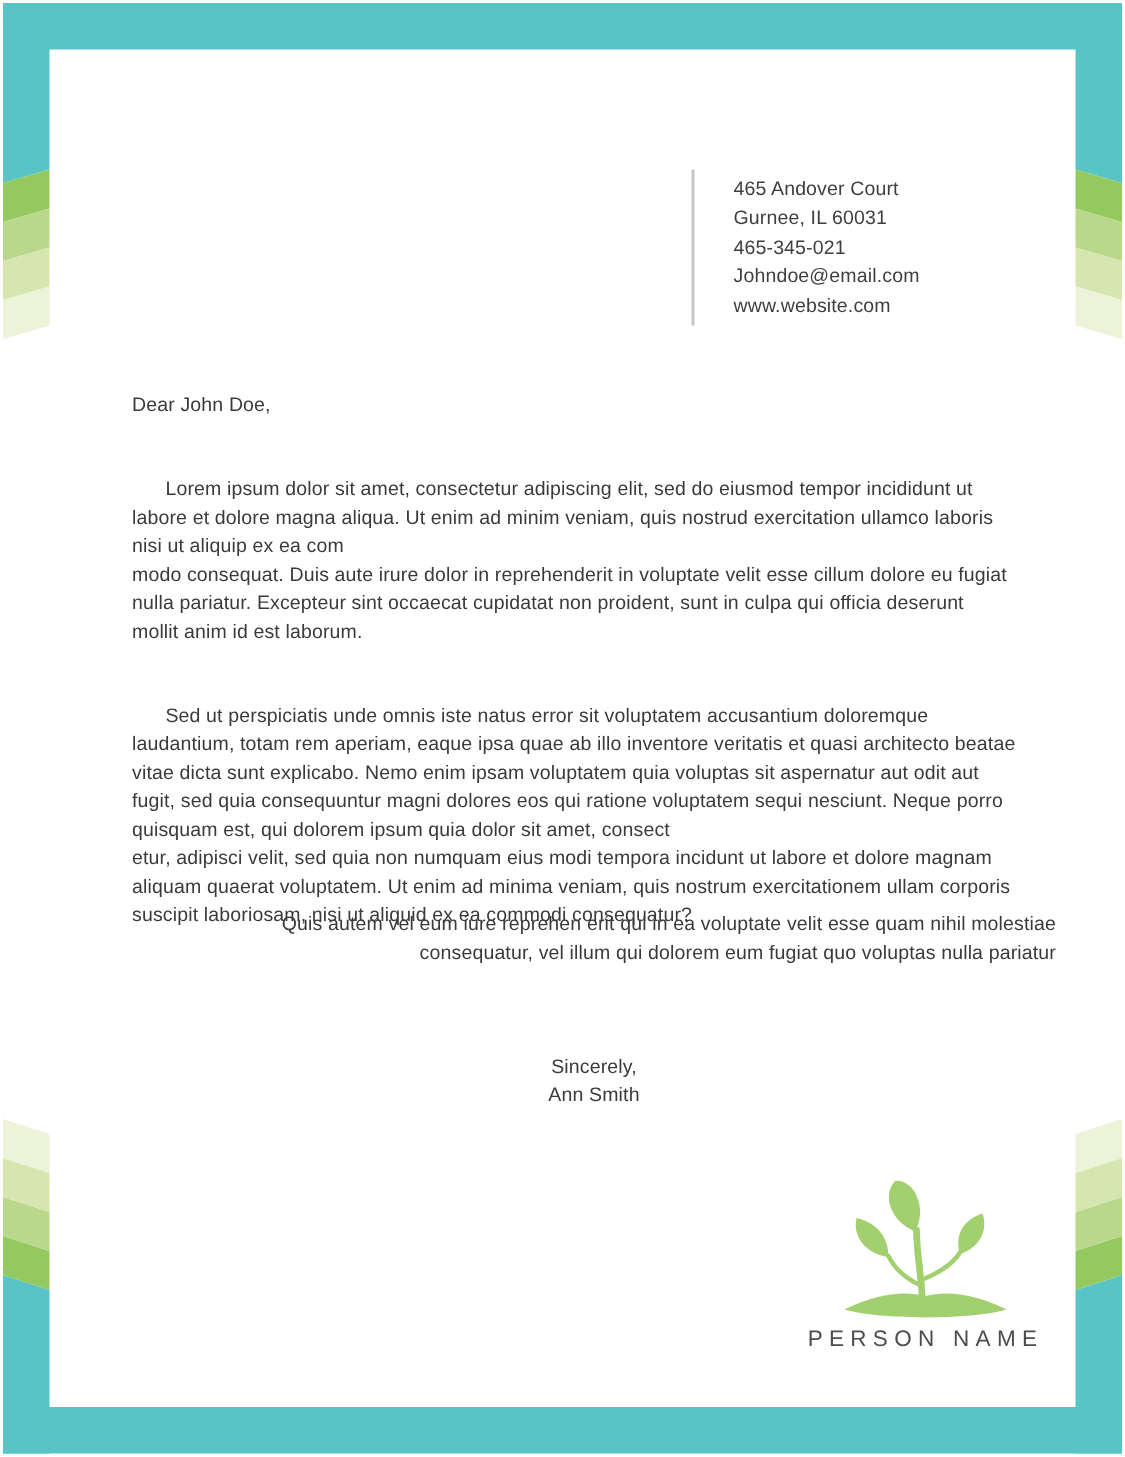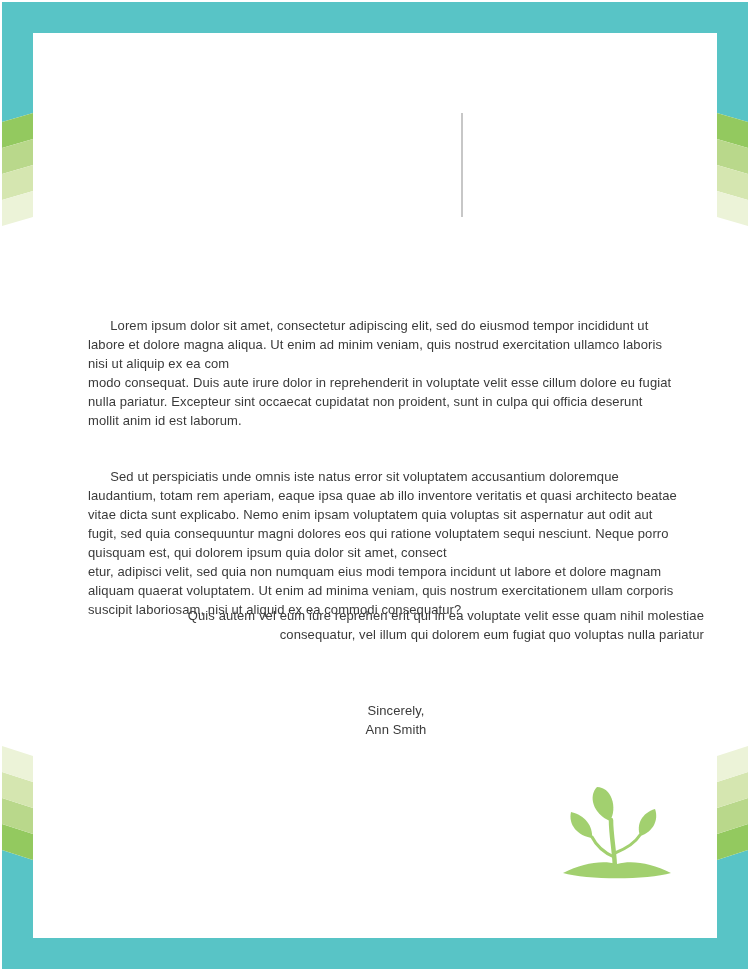--- a/index.html
+++ b/index.html
@@ -126,21 +126,29 @@
     <g>
       <polygon class="c-teal" points="717,969 748,969 748,850 717,860"></polygon>
       <polygon class="c-g1" points="717,860 748,850 748,824 717,834"></polygon>
       <polygon class="c-g2" points="717,834 748,824 748,798 717,808"></polygon>
       <polygon class="c-g3" points="717,808 748,798 748,772 717,782"></polygon>
       <polygon class="c-g4" points="717,782 748,772 748,746 717,756"></polygon>
     </g>
   </svg>
 
   <div class="contact-divider"></div>
+  <div class="contact">
+    <div>465 Andover Court</div>
+    <div>Gurnee, IL 60031</div>
+    <div>465-345-021</div>
+    <div>Johndoe@email.com</div>
+    <div>www.website.com</div>
+  </div>
 
+  <p class="letter-block greeting">Dear John Doe,</p>
   <p class="letter-block para-1">      Lorem ipsum dolor sit amet, consectetur adipiscing elit, sed do eiusmod tempor incididunt ut
 labore et dolore magna aliqua. Ut enim ad minim veniam, quis nostrud exercitation ullamco laboris
 nisi ut aliquip ex ea com
 modo consequat. Duis aute irure dolor in reprehenderit in voluptate velit esse cillum dolore eu fugiat
 nulla pariatur. Excepteur sint occaecat cupidatat non proident, sunt in culpa qui officia deserunt
 mollit anim id est laborum.</p>
   <p class="letter-block para-2">      Sed ut perspiciatis unde omnis iste natus error sit voluptatem accusantium doloremque
 laudantium, totam rem aperiam, eaque ipsa quae ab illo inventore veritatis et quasi architecto beatae
 vitae dicta sunt explicabo. Nemo enim ipsam voluptatem quia voluptas sit aspernatur aut odit aut
 fugit, sed quia consequuntur magni dolores eos qui ratione voluptatem sequi nesciunt. Neque porro
@@ -155,14 +163,15 @@
 
   <svg class="logo" viewBox="0 0 140 92" aria-hidden="true">
     <path class="logo-stroke" d="M68,84 C68,66 64,50 64,33" stroke-width="4.5"></path>
     <path class="logo-stroke" d="M67,70 C58,66 50,60 45,50" stroke-width="3"></path>
     <path class="logo-stroke" d="M68,66 C78,62 88,56 93,48" stroke-width="3"></path>
     <path class="logo-fill" d="M63,34 C46,27 41,9 50,0 C64,0 71,20 63,34 Z"></path>
     <path class="logo-fill" d="M45,51 C31,49 21,38 24,25 C38,28 46,39 45,51 Z"></path>
     <path class="logo-fill" d="M93,49 C106,45 112,33 108,22 C95,26 89,37 93,49 Z"></path>
     <path class="logo-fill" d="M16,86 C36,76 55,73 70,77 C85,73 104,76 124,86 C100,93 40,93 16,86 Z"></path>
   </svg>
+  <div class="logo-name">PERSON NAME</div>
 
 </div>
 
 </body></html>

